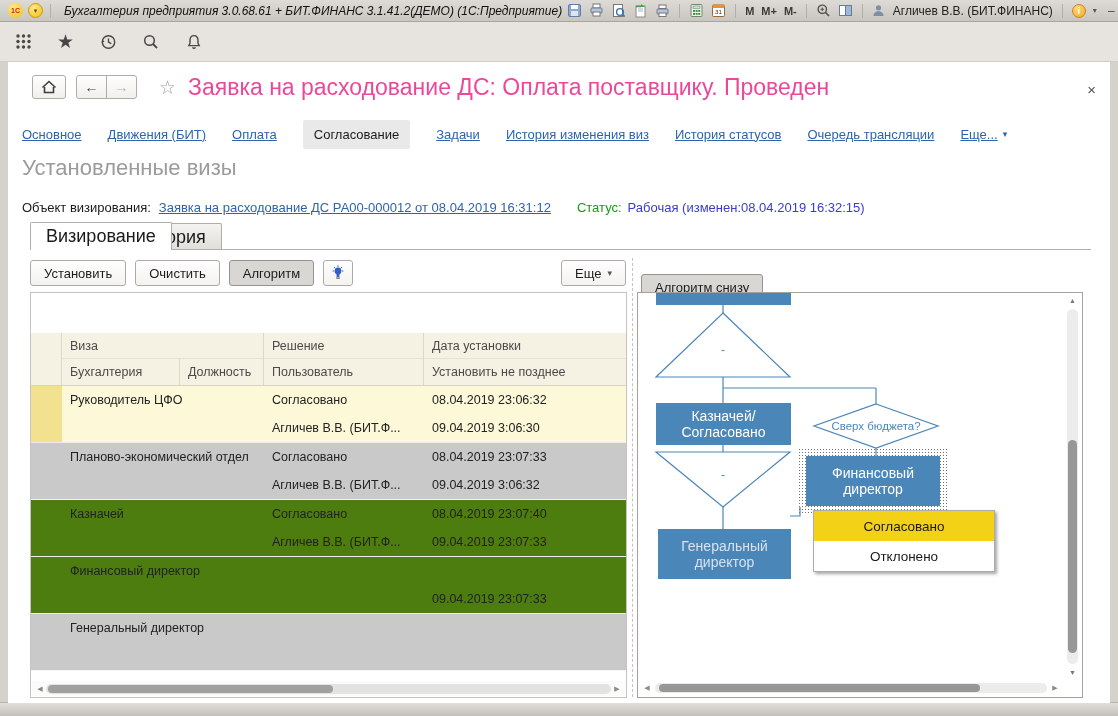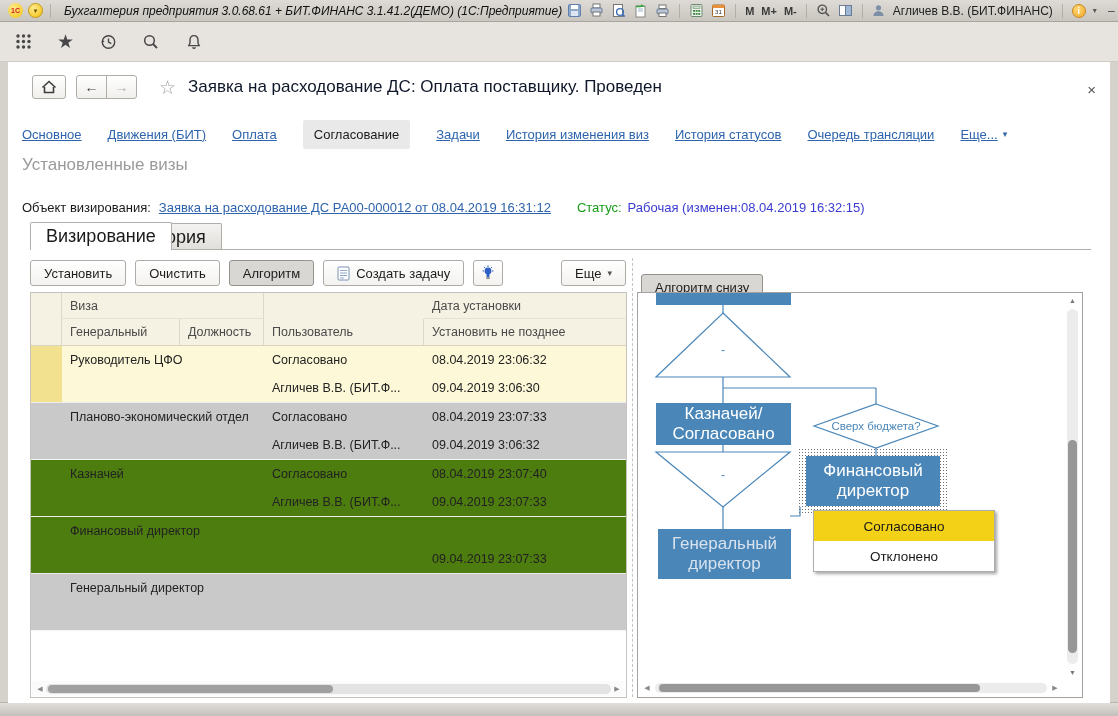--- a/index.html
+++ b/index.html
@@ -46,33 +46,33 @@
 
   
   .form-header{position:absolute;left:24px;top:10px;right:40px;height:30px;display:flex;align-items:center;}
   .btn-nav{height:24px;border:1px solid #b0ada8;background:linear-gradient(#ffffff,#f0efec);
     border-radius:3px;display:inline-flex;align-items:center;justify-content:center;box-sizing:border-box;}
   .btn-home{width:34px;margin-right:10px;}
   .btn-group{display:inline-flex;}
   .btn-back{width:31px;border-radius:3px 0 0 3px;font-size:14px;color:#3c3c3c;}
   .btn-fwd{width:31px;border-radius:0 3px 3px 0;margin-left:-1px;font-size:14px;color:#b3b0ab;}
   .fav-star{font-size:19px;color:#9c9c9c;margin:0 12px 0 22px;}
-  .form-title{font-size:17px;color:#0f172a;white-space:nowrap;}
+  .form-title{font-size:23px;color:#ec4899;white-space:nowrap;}
   .form-close{position:absolute;right:14px;top:20px;font-size:15px;color:#555;line-height:1;}
 
   
   .nav-tabs{position:absolute;left:14px;top:57px;right:18px;height:30px;
     display:flex;align-items:center;gap:26px;font-size:13px;white-space:nowrap;}
   .nav-tab{color:#2e64ad;text-decoration:underline;}
   .nav-tab.active{color:#1a1a1a;text-decoration:none;background:#e9e9e9;padding:7px 11px;border-radius:2px;}
   .nav-more{color:#2e64ad;display:inline-flex;align-items:center;gap:5px;}
   .nav-more .lbl{text-decoration:underline;}
   .nav-more .caret{font-size:9px;}
 
-  .visas-heading{position:absolute;left:14px;top:93px;font-size:17px;color:#9b9b9b;}
+  .visas-heading{position:absolute;left:14px;top:93px;font-size:22px;color:#9b9b9b;}
 
   .object-line{position:absolute;left:14px;top:138px;font-size:13px;display:flex;align-items:center;white-space:nowrap;}
   .obj-label{color:#1a1a1a;}
   .obj-link{color:#2e64ad;text-decoration:underline;margin-left:8px;}
   .status-label{color:#169c16;margin-left:26px;}
   .status-value{color:#3b3bd0;margin-left:6px;}
 
   
   .subtabs{position:absolute;left:22px;top:160px;right:19px;height:28px;}
   .subtab-underline{position:absolute;left:0;right:0;bottom:0;height:1px;background:#b1aeaa;}
@@ -91,21 +91,21 @@
   .btn.icon-only{width:30px;padding:0;justify-content:center;}
   .spacer{flex:1;}
   .btn .caret{font-size:9px;color:#555;}
   .btn-alg-below{position:absolute;left:633px;top:212px;}
   .splitter{position:absolute;left:624px;top:196px;bottom:6px;width:0;border-left:1px dashed #c4c4c4;}
 
   
   .visa-table{position:absolute;left:22px;top:230px;width:597px;height:406px;
     border:1px solid #c6c3be;background:#fff;box-sizing:border-box;overflow:hidden;}
   .thead{display:grid;grid-template-columns:31px 118px 84px 160px 1fr;grid-auto-rows:26px;
-    background:#f5f1e3;border-bottom:1px solid #d9d3c2;}
+    background:#f5f1e3;border-bottom:1px solid #d9d3c2;margin-top:40px;}
   .hc{border-right:1px solid #ddd7c6;border-bottom:1px solid #e6e1d2;display:flex;align-items:center;
     padding:0 8px;font-size:12.5px;color:#4a4a4a;white-space:nowrap;overflow:hidden;box-sizing:border-box;}
   .hc.noline{border-bottom:none;}
   .hc-corner{grid-column:1;grid-row:1/3;border-bottom:none;}
   .hc-visa{grid-column:2/4;grid-row:1;}
   .hc-dec{grid-column:4;grid-row:1;}
   .hc-date{grid-column:5;grid-row:1;border-right:none;}
   .hc-fiz{grid-column:2;grid-row:2;}
   .hc-dol{grid-column:3;grid-row:2;}
   .hc-user{grid-column:4;grid-row:2;}
@@ -126,21 +126,21 @@
   .tscroll{position:absolute;left:1px;right:1px;bottom:1px;height:15px;background:#fbfbfb;
     display:flex;align-items:center;padding:0 2px;box-sizing:border-box;}
   .sarrow{width:12px;font-size:7px;color:#8a8a8a;text-align:center;flex:none;}
   .strack{flex:1;height:10px;background:#e3e3e3;border-radius:5px;position:relative;}
   .sthumb{position:absolute;left:2px;top:1px;width:285px;height:8px;background:#a0a0a0;border-radius:4px;}
 
   
   .flow-panel{position:absolute;left:629px;top:230px;width:446px;height:406px;
     border:1px solid #a5a29d;background:#fff;box-sizing:border-box;overflow:hidden;}
   .flow-svg{position:absolute;left:0;top:0;}
-  .fnode{position:absolute;background:#4a86b8;color:#fff;font-size:17px;
+  .fnode{position:absolute;background:#4a86b8;color:#fff;font-size:14px;
     display:flex;align-items:center;justify-content:center;text-align:center;box-sizing:border-box;}
   .fnode.gen{color:#d7e2ee;}
   .dotted-sel{position:absolute;left:160px;top:155px;width:150px;height:66px;
     background-image:radial-gradient(#6f6f6f 0.8px,transparent 0.9px);background-size:3px 3px;}
   .dotted-sel .fnode{left:8px;top:8px;width:134px;height:50px;position:absolute;}
   .ctx-menu{position:absolute;left:175px;top:217px;width:180px;background:#fff;
     border:1px solid #adadad;box-shadow:2px 2px 3px rgba(0,0,0,.35);z-index:5;}
   .ctx-item{height:30px;display:flex;align-items:center;justify-content:center;font-size:13.5px;color:#1a1a1a;}
   .ctx-item.hl{background:#f2d116;}
 
@@ -348,29 +348,20 @@
     <div class="subtabs">
       <span class="subtab active">Визирование</span>
       <span class="subtab idle">История</span>
       <span class="subtab-underline"></span>
     </div>
 
     <div class="cmdbar">
       <span class="btn">Установить</span>
       <span class="btn">Очистить</span>
       <span class="btn pressed">Алгоритм</span>
-      <span class="btn">
-        <span>
-            <svg class="ic" width="13" height="15" viewBox="0 0 13 15">
-              <rect x="1" y="1" width="11" height="13" rx="1" fill="#fff" stroke="#7a92b5"></rect>
-              <path d="M3 4.5 H10 M3 7 H10 M3 9.5 H10 M3 12 H7" stroke="#8fa9c9" stroke-width="1"></path>
-            </svg>
-          </span>
-        <span>Создать задачу</span>
-      </span>
       <span class="btn icon-only">
           <svg class="ic" width="14" height="16" viewBox="0 0 14 16">
             <circle cx="7" cy="6" r="3.4" fill="#2f5fc4"></circle>
             <rect x="5.6" y="9" width="2.8" height="3" fill="#2f5fc4"></rect>
             <rect x="5.2" y="12.4" width="3.6" height="1.4" fill="#70706e"></rect>
             <g stroke="#2f5fc4" stroke-width="1">
               <line x1="7" y1="0.4" x2="7" y2="2"></line>
               <line x1="1.6" y1="6" x2="3" y2="6"></line>
               <line x1="11" y1="6" x2="12.4" y2="6"></line>
               <line x1="2.9" y1="2" x2="4" y2="3.1"></line>
@@ -384,22 +375,23 @@
           <span class="caret">▾</span>
         </span>
     </div>
     <span class="btn pressed btn-alg-below">Алгоритм снизу</span>
     <div class="splitter"></div>
 
     <div class="visa-table">
       <div class="thead">
         <div class="hc hc-corner"></div>
         <div class="hc hc-visa">Виза</div>
+        <div class="hc hc-dec">Решение</div>
         <div class="hc hc-date">Дата установки</div>
-        <div class="hc hc-fiz noline">Генеральный</div>
+        <div class="hc hc-fiz noline">Бухгалтерия</div>
         <div class="hc hc-dol noline">Должность</div>
         <div class="hc hc-user noline">Пользователь</div>
         <div class="hc hc-due noline">Установить не позднее</div>
       </div>
 
       <div class="trow r-yellow">
         <div class="dc m1"></div>
         <div class="dc cv">Руководитель ЦФО</div>
         <div class="dc cd">Согласовано</div>
         <div class="dc ct">08.04.2019 23:06:32</div>

